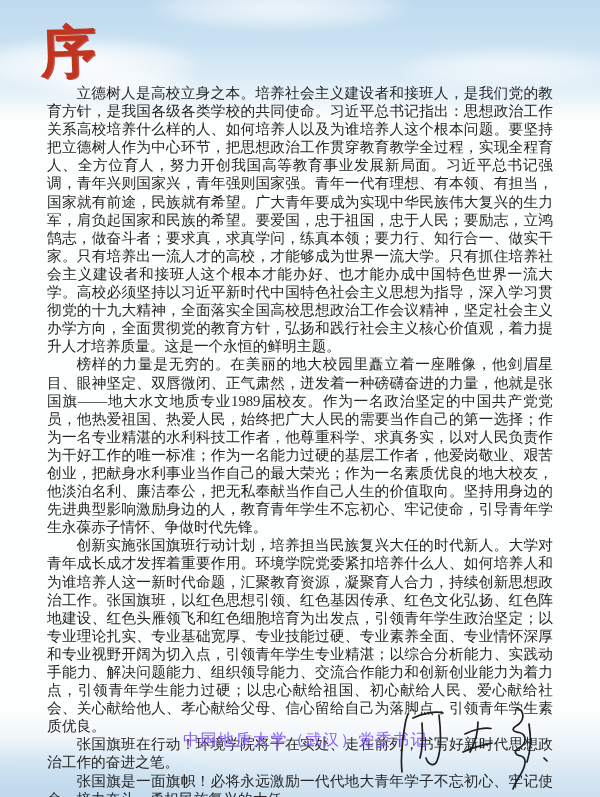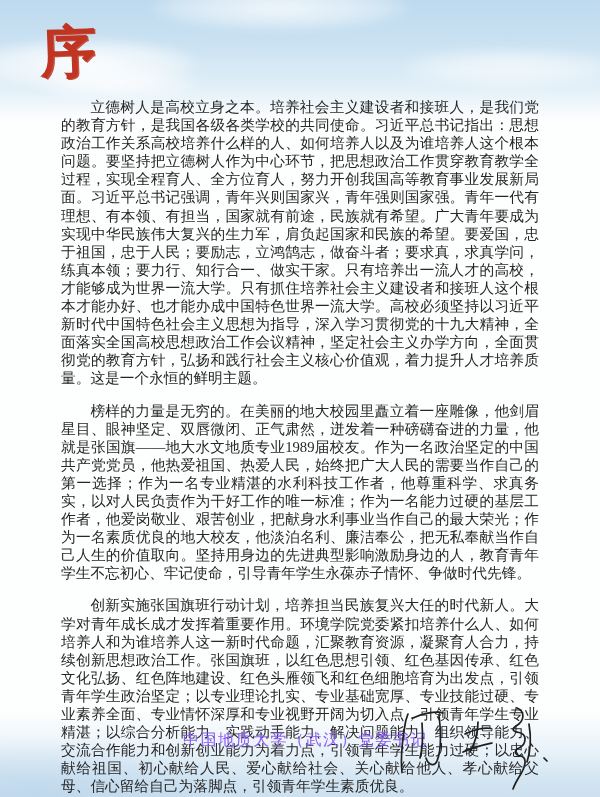--- a/index.html
+++ b/index.html
@@ -44,21 +44,21 @@
     text-shadow:1.5px 1px 0 rgba(191,53,34,.85);
     letter-spacing:0;
   }
   
   .body-text{
     position:absolute;left:47px;top:84px;width:506px;
     font-size:14.7px;line-height:18.1px;
     color:#262626;
     text-align:justify;
   }
-  .body-text p{margin:14px;text-indent:2em;}
+  .body-text p{margin:0;text-indent:2em;}
   
   .sig-row{
     position:absolute;left:0;top:722px;width:600px;height:75px;
   }
   .sig-label{
     position:absolute;left:183px;top:8px;
     font-size:16px;letter-spacing:1.5px;color:#8b5cf6;text-align:right;
   }
   .sig-svg{
     position:absolute;left:392px;top:-24px;width:168px;height:98px;

